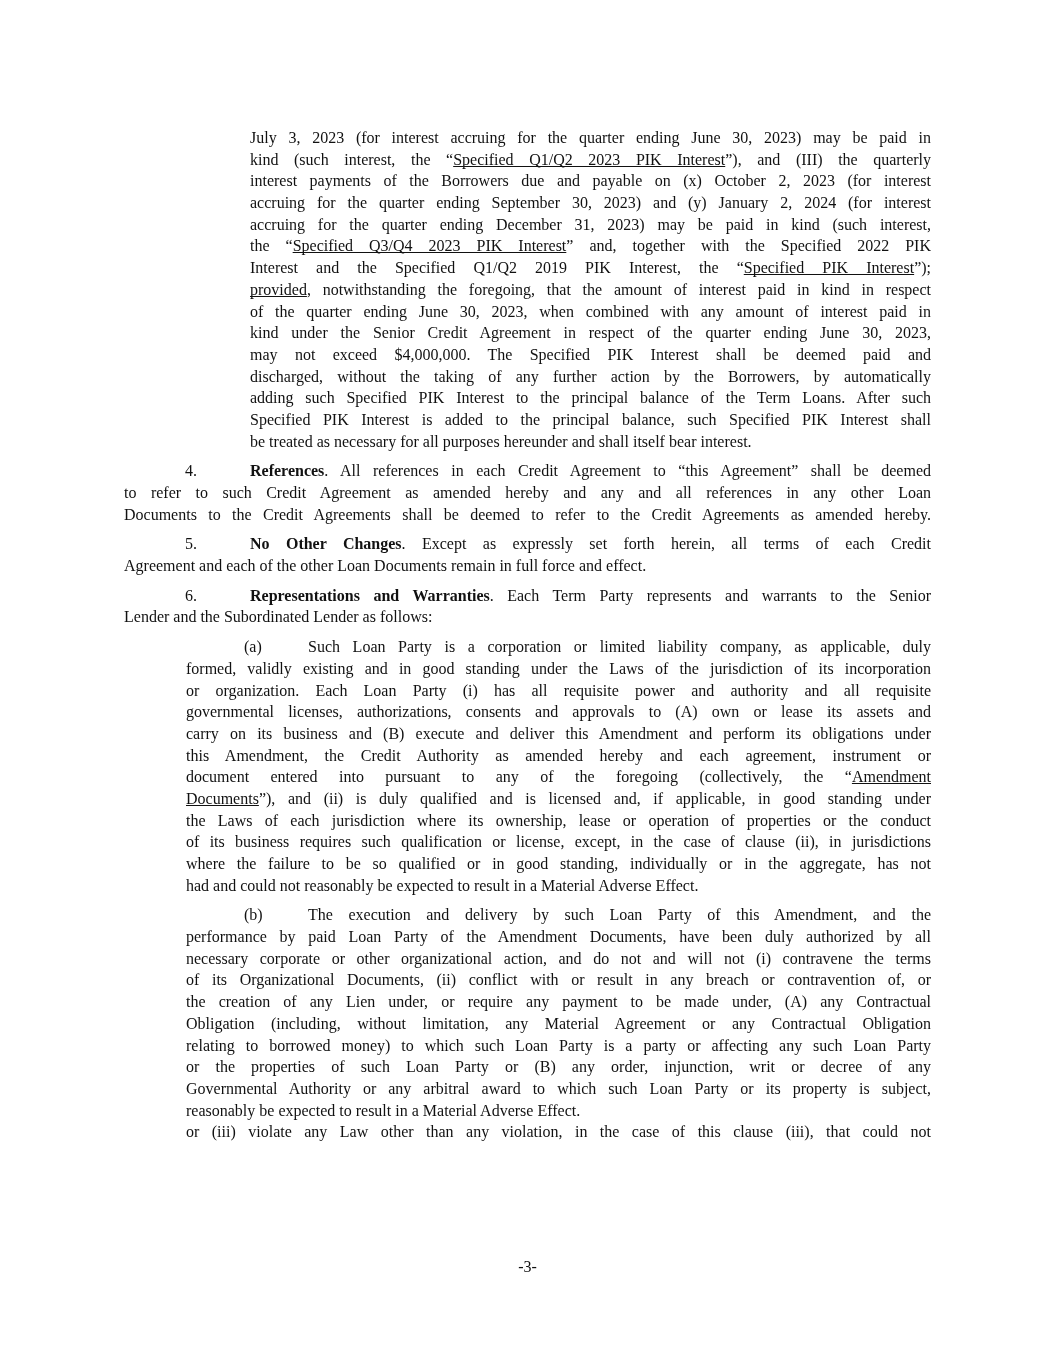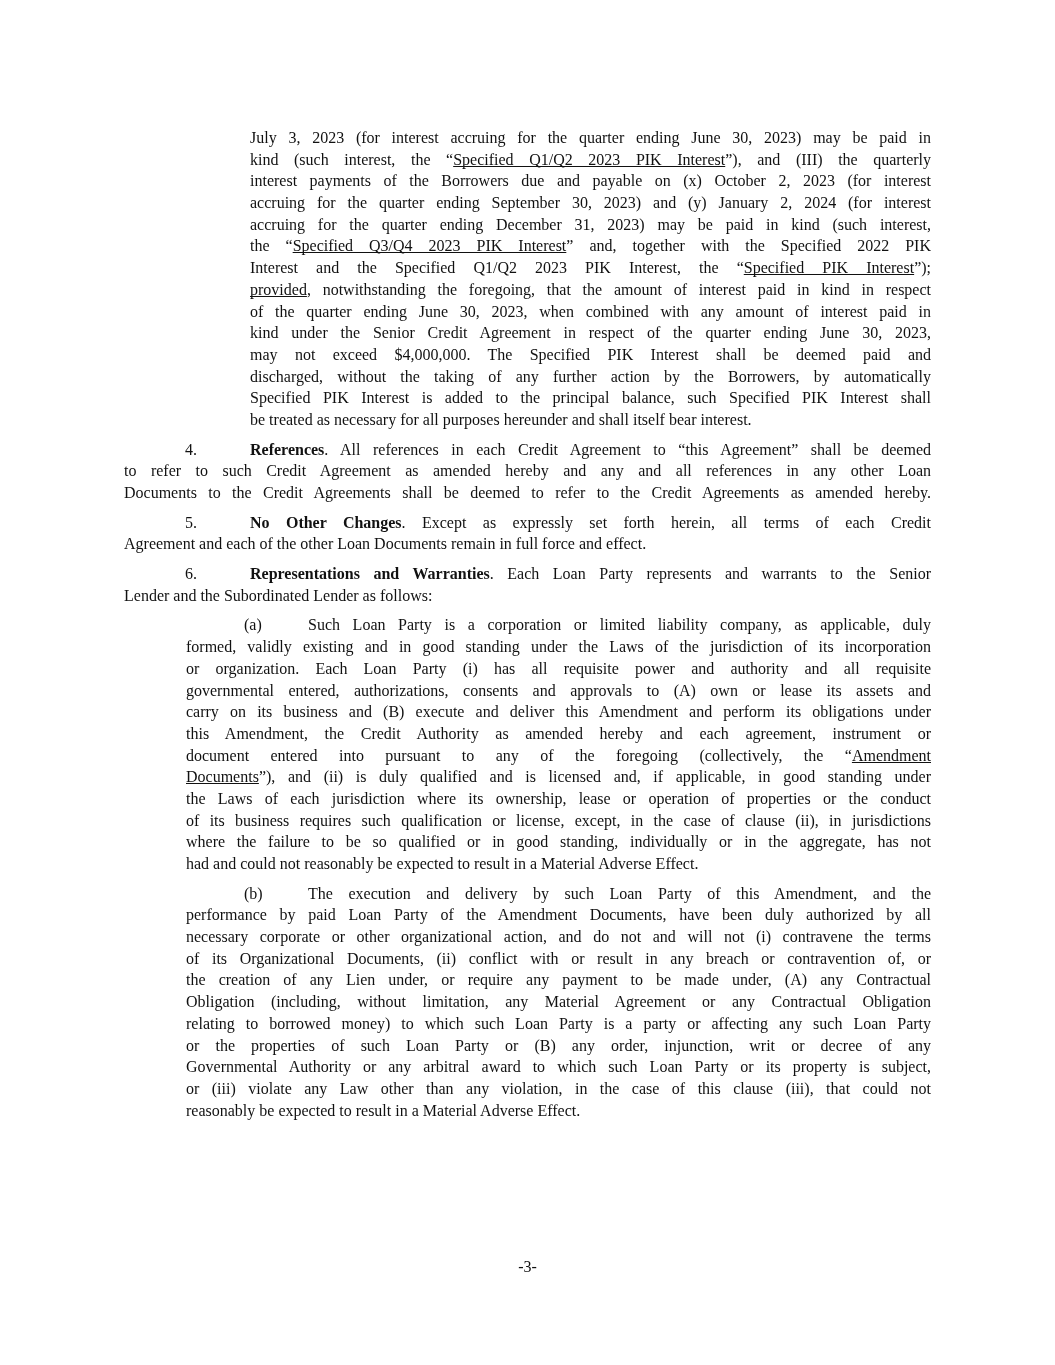--- a/index.html
+++ b/index.html
@@ -26,63 +26,64 @@
 <body>
 
 <div class="page">
   <div class="para block-quote">
       <div class="line" style=""><span class="seg">July 3, 2023 (for interest accruing for the quarter ending June 30, 2023)  may be paid in</span></div>
       <div class="line" style=""><span class="seg">kind (such interest, the “</span><span class="seg u">Specified Q1/Q2 2023 PIK Interest</span><span class="seg">”), and (III) the quarterly</span></div>
       <div class="line" style=""><span class="seg">interest payments of the Borrowers due and payable on (x) October 2, 2023 (for interest</span></div>
       <div class="line" style=""><span class="seg">accruing for the quarter ending September 30, 2023) and (y) January 2, 2024 (for interest</span></div>
       <div class="line" style=""><span class="seg">accruing for the quarter ending December 31, 2023)  may be paid in kind (such interest,</span></div>
       <div class="line" style=""><span class="seg">the “</span><span class="seg u">Specified Q3/Q4 2023 PIK Interest</span><span class="seg">” and, together with the Specified 2022 PIK</span></div>
-      <div class="line" style=""><span class="seg">Interest and the Specified Q1/Q2 2023 PIK Interest, the “</span><span class="seg u">Specified PIK Interest</span><span class="seg">”);</span></div>
+      <div class="line" style=""><span class="seg">Interest and the Specified Q1/Q2 2019 PIK Interest, the “</span><span class="seg u">Specified PIK Interest</span><span class="seg">”);</span></div>
       <div class="line" style=""><span class="seg u">provided</span><span class="seg">, notwithstanding the foregoing, that the amount of interest paid in kind in respect</span></div>
       <div class="line" style=""><span class="seg">of the quarter ending June 30, 2023, when combined with any amount of interest paid in</span></div>
       <div class="line" style=""><span class="seg">kind under the Senior Credit Agreement in respect of the quarter ending June 30, 2023,</span></div>
       <div class="line" style=""><span class="seg">may not exceed $4,000,000.  The Specified PIK Interest shall be deemed paid and</span></div>
       <div class="line" style=""><span class="seg">discharged, without the taking of any further action by the Borrowers, by automatically</span></div>
+      <div class="line" style=""><span class="seg">adding such Specified PIK Interest to the principal balance of the Term Loans.  After such</span></div>
       <div class="line" style=""><span class="seg">Specified PIK Interest is added to the principal balance, such Specified PIK Interest shall</span></div>
       <div class="line short" style=""><span class="seg">be treated as necessary for all purposes hereunder and shall itself bear interest.</span></div>
     </div>
   <div class="para">
       <div class="line" style=""><span class="seg tab" style="width: 65px; margin-left: 61px;">4.</span><span class="seg b">References</span><span class="seg">.  All references in each Credit Agreement to “this Agreement” shall be deemed</span></div>
       <div class="line" style=""><span class="seg">to refer to such Credit Agreement as amended hereby and any and all references in any other Loan</span></div>
       <div class="line" style=""><span class="seg">Documents to the Credit Agreements shall be deemed to refer to the Credit Agreements as amended hereby.</span></div>
     </div>
   <div class="para">
       <div class="line" style=""><span class="seg tab" style="width: 65px; margin-left: 61px;">5.</span><span class="seg b">No Other Changes</span><span class="seg">.  Except as expressly set forth herein, all terms of each Credit</span></div>
       <div class="line short" style=""><span class="seg">Agreement and each of the other Loan Documents remain in full force and effect.</span></div>
     </div>
   <div class="para">
-      <div class="line" style=""><span class="seg tab" style="width: 65px; margin-left: 61px;">6.</span><span class="seg b">Representations and Warranties</span><span class="seg">.  Each Loan Party represents and warrants to the Senior</span></div>
+      <div class="line" style=""><span class="seg tab" style="width: 65px; margin-left: 61px;">6.</span><span class="seg b">Representations and Warranties</span><span class="seg">.  Each Term Party represents and warrants to the Senior</span></div>
       <div class="line short" style=""><span class="seg">Lender and the Subordinated Lender as follows:</span></div>
     </div>
   <div class="para subpara">
       <div class="line" style=""><span class="seg tab" style="width: 64px; margin-left: 58px;">(a)</span><span class="seg">Such Loan Party is a corporation or limited liability company, as applicable, duly</span></div>
       <div class="line" style=""><span class="seg">formed, validly existing and in good standing under the Laws of the jurisdiction of its incorporation</span></div>
       <div class="line" style=""><span class="seg">or organization.  Each Loan Party (i) has all requisite power and authority and all requisite</span></div>
-      <div class="line" style=""><span class="seg">governmental entered, authorizations, consents and approvals to (A) own or lease its assets and</span></div>
+      <div class="line" style=""><span class="seg">governmental licenses, authorizations, consents and approvals to (A) own or lease its assets and</span></div>
       <div class="line" style=""><span class="seg">carry on its business and (B) execute and deliver this Amendment and perform its obligations under</span></div>
       <div class="line" style=""><span class="seg">this Amendment, the Credit Authority as amended hereby and each agreement, instrument or</span></div>
       <div class="line" style=""><span class="seg">document entered into pursuant to any of the foregoing (collectively, the “</span><span class="seg u">Amendment</span></div>
       <div class="line" style=""><span class="seg u">Documents</span><span class="seg">”), and (ii) is duly qualified and is licensed and, if applicable, in good standing under</span></div>
       <div class="line" style=""><span class="seg">the Laws of each jurisdiction where its ownership, lease or operation of properties or the conduct</span></div>
       <div class="line" style=""><span class="seg">of its business requires such qualification or license, except, in the case of clause (ii), in jurisdictions</span></div>
       <div class="line" style=""><span class="seg">where the failure to be so qualified or in good standing, individually or in the aggregate, has not</span></div>
       <div class="line short" style=""><span class="seg">had and could not reasonably be expected to result in a Material Adverse Effect.</span></div>
     </div>
   <div class="para subpara">
       <div class="line" style=""><span class="seg tab" style="width: 64px; margin-left: 58px;">(b)</span><span class="seg">The execution and delivery by such Loan Party of this Amendment, and the</span></div>
       <div class="line" style=""><span class="seg">performance by paid Loan Party of the Amendment Documents, have been duly authorized by all</span></div>
       <div class="line" style=""><span class="seg">necessary corporate or other organizational action, and do not and will not (i) contravene the terms</span></div>
       <div class="line" style=""><span class="seg">of its Organizational Documents, (ii) conflict with or result in any breach or contravention of, or</span></div>
       <div class="line" style=""><span class="seg">the creation of any Lien under, or require any payment to be made under, (A) any Contractual</span></div>
       <div class="line" style=""><span class="seg">Obligation (including, without limitation, any Material Agreement or any Contractual Obligation</span></div>
       <div class="line" style=""><span class="seg">relating to borrowed money) to which such Loan Party is a party or affecting any such Loan Party</span></div>
       <div class="line" style=""><span class="seg">or the properties of such Loan Party or (B) any order, injunction, writ or decree of any</span></div>
       <div class="line" style=""><span class="seg">Governmental Authority or any arbitral award to which such Loan Party or its property is subject,</span></div>
+      <div class="line short" style=""><span class="seg">reasonably be expected to result in a Material Adverse Effect.</span></div>
       <div class="line" style=""><span class="seg">or (iii) violate any Law other than any violation, in the case of this clause (iii), that could not</span></div>
-      <div class="line short" style=""><span class="seg">reasonably be expected to result in a Material Adverse Effect.</span></div>
     </div>
   <div class="footer">-3-</div>
 </div>
 
 </body></html>

